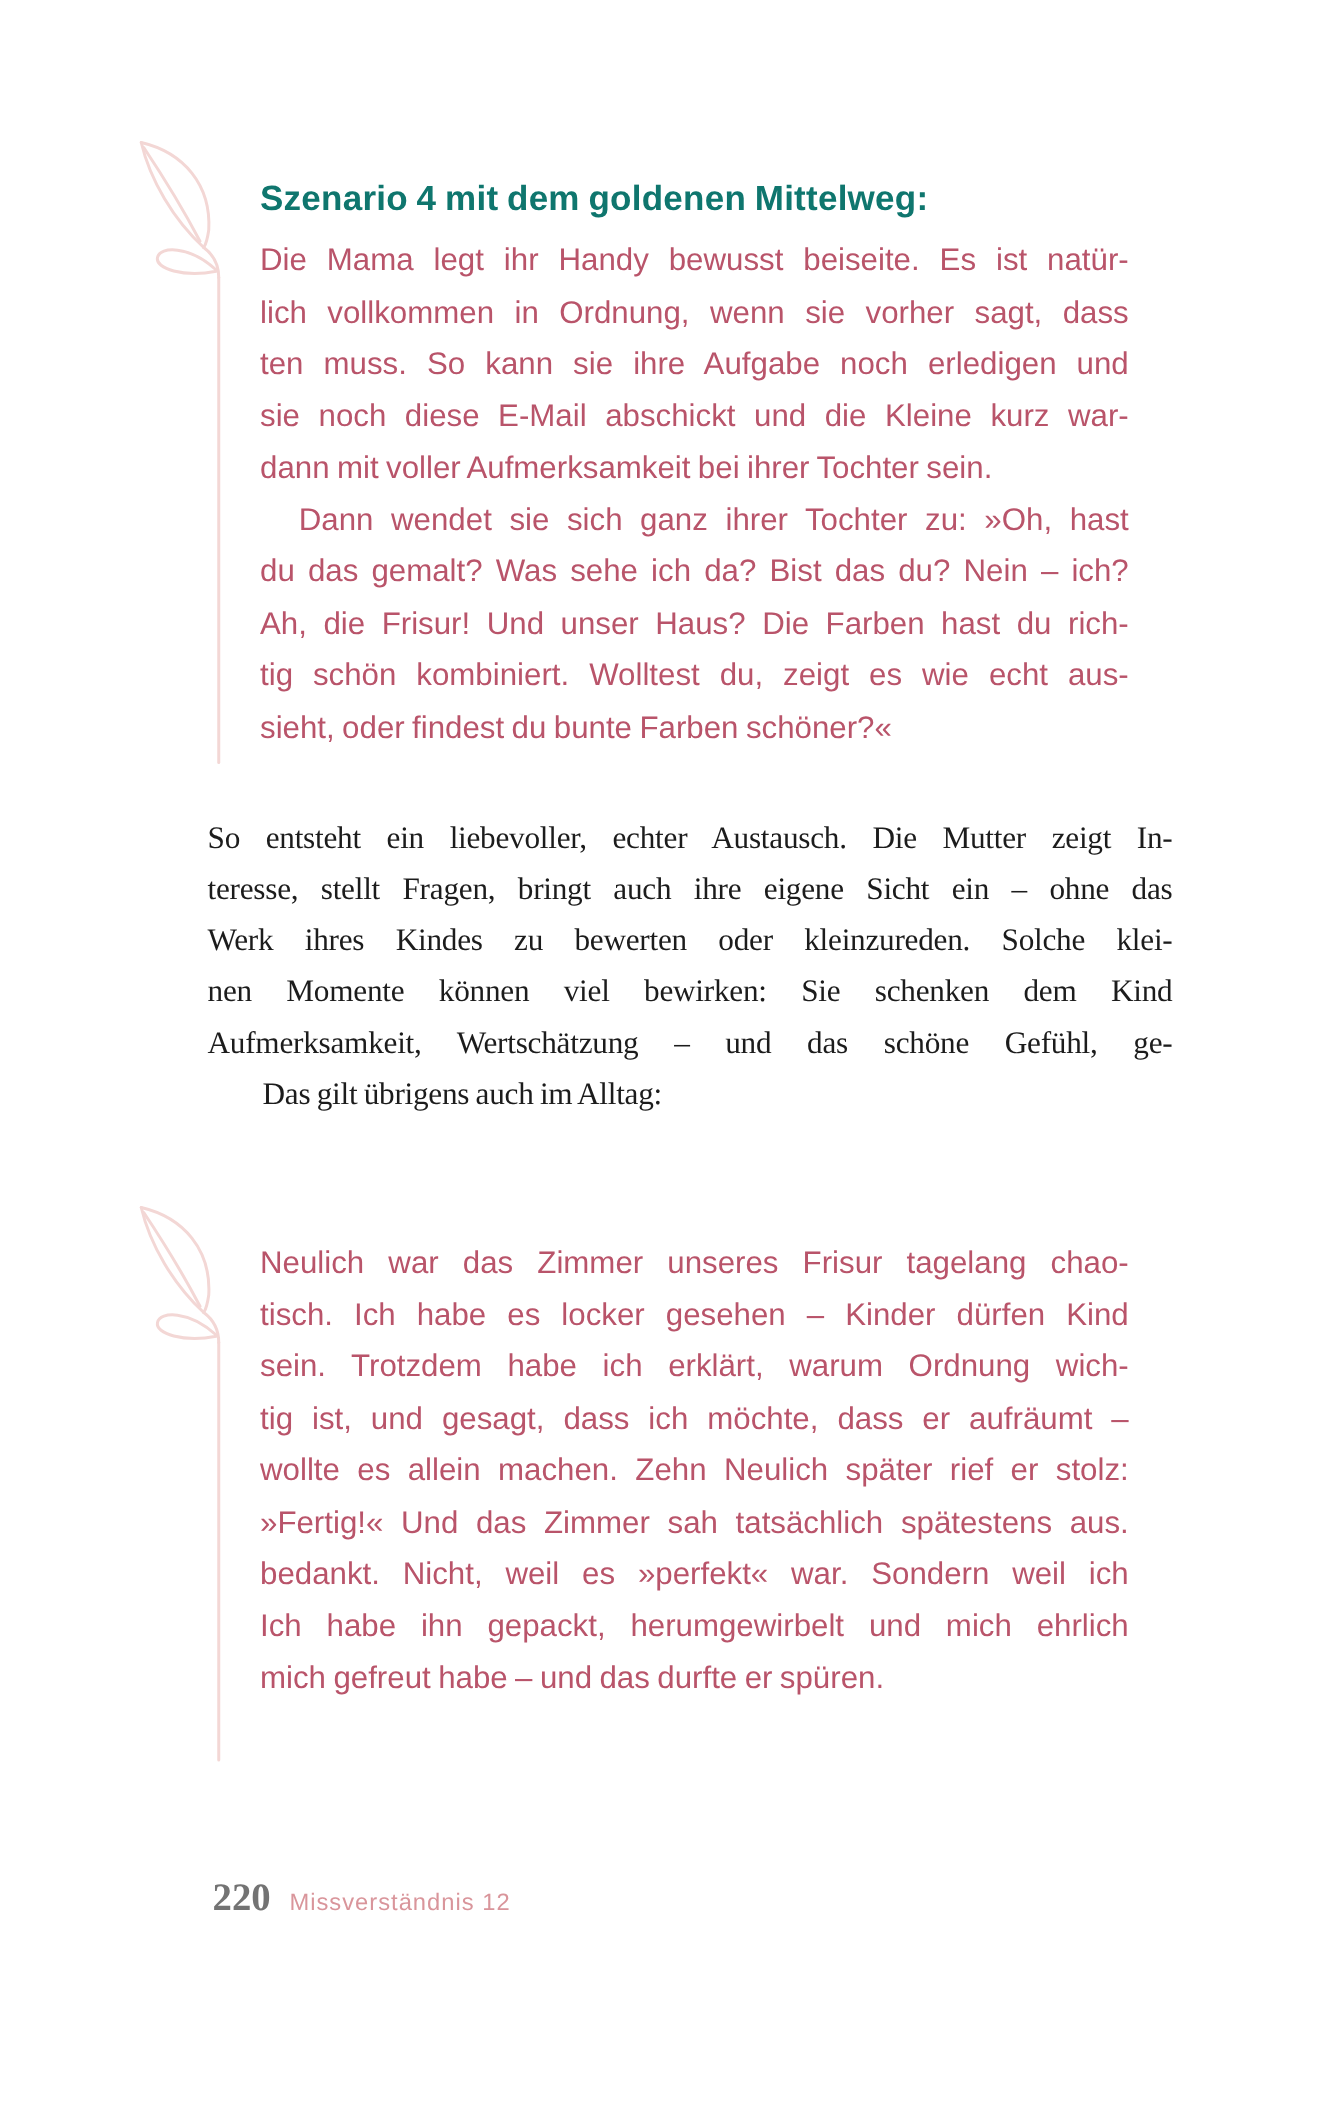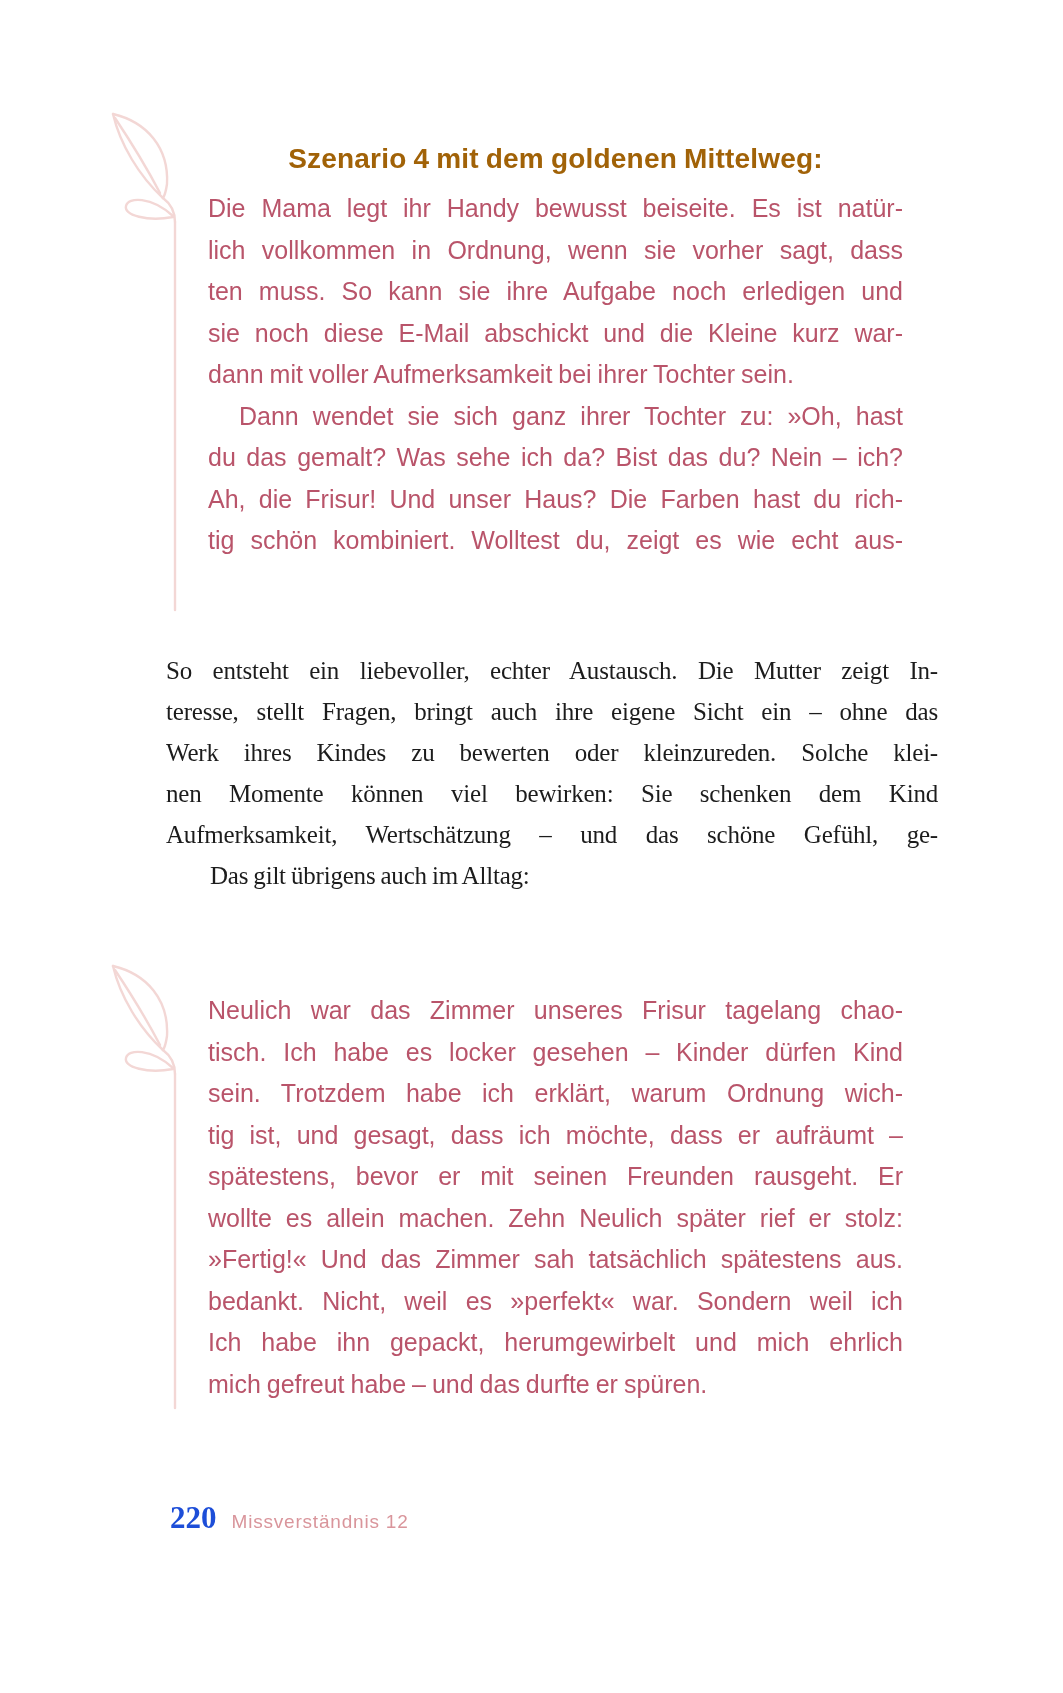--- a/index.html
+++ b/index.html
@@ -28,22 +28,21 @@
     line-height: 41.5px;
     word-spacing: -1px;
   }
   .quote-1 { top: 138px; }
   .quote-2 { top: 990px; }
 
   .quote-heading {
     font-weight: bold;
     font-size: 28px;
     line-height: 42px;
-    text-align: center;
-    color: #a16207;
+    color: #0f766e;
     letter-spacing: 0.2px;
     margin-bottom: 8px;
   }
 
   
   .bodytext {
     position: absolute;
     left: 166px;
     top: 650px;
     width: 772px;
@@ -67,21 +66,21 @@
     left: 170px;
     top: 1500px;
     display: flex;
     align-items: baseline;
     gap: 15px;
   }
   .page-number {
     font-family: "Liberation Serif", "DejaVu Serif", serif;
     font-weight: bold;
     font-size: 31px;
-    color: #1d4ed8;
+    color: #737373;
   }
   .running-title {
     font-family: "Liberation Sans", "DejaVu Sans", sans-serif;
     font-size: 19px;
     letter-spacing: 0.8px;
     color: #d9959b;
   }
 </style>
 </head>
 <body>
@@ -115,38 +114,38 @@
     <div>
         <div class="tline just">Die Mama legt ihr Handy bewusst beiseite. Es ist natür-</div>
         <div class="tline just">lich vollkommen in Ordnung, wenn sie vorher sagt, dass</div>
         <div class="tline just">ten muss. So kann sie ihre Aufgabe noch erledigen und</div>
         <div class="tline just">sie noch diese E-Mail abschickt und die Kleine kurz war-</div>
         <div class="tline">dann mit voller Aufmerksamkeit bei ihrer Tochter sein.</div>
         <div class="tline just ind">Dann wendet sie sich ganz ihrer Tochter zu: »Oh, hast</div>
         <div class="tline just">du das gemalt? Was sehe ich da? Bist das du? Nein – ich?</div>
         <div class="tline just">Ah, die Frisur! Und unser Haus? Die Farben hast du rich-</div>
         <div class="tline just">tig schön kombiniert. Wolltest du, zeigt es wie echt aus-</div>
+        <div class="tline">sieht, oder findest du bunte Farben schöner?«</div>
       </div>
   </div>
 
   <div class="bodytext">
       <div class="tline just">So entsteht ein liebevoller, echter Austausch. Die Mutter zeigt In-</div>
       <div class="tline just">teresse, stellt Fragen, bringt auch ihre eigene Sicht ein – ohne das</div>
       <div class="tline just">Werk ihres Kindes zu bewerten oder kleinzureden. Solche klei-</div>
       <div class="tline just">nen Momente können viel bewirken: Sie schenken dem Kind</div>
       <div class="tline just">Aufmerksamkeit, Wertschätzung – und das schöne Gefühl, ge-</div>
       <div class="tline ind">Das gilt übrigens auch im Alltag:</div>
     </div>
 
   <div class="quote quote-2">
       <div class="tline just">Neulich war das Zimmer unseres Frisur tagelang chao-</div>
       <div class="tline just">tisch. Ich habe es locker gesehen – Kinder dürfen Kind</div>
       <div class="tline just">sein. Trotzdem habe ich erklärt, warum Ordnung wich-</div>
       <div class="tline just">tig ist, und gesagt, dass ich möchte, dass er aufräumt –</div>
-      <div class="tline just">spätestens, bevor er mit seinen Freunden rausgeht. Er</div>
       <div class="tline just">wollte es allein machen. Zehn Neulich später rief er stolz:</div>
       <div class="tline just">»Fertig!« Und das Zimmer sah tatsächlich spätestens aus.</div>
       <div class="tline just">bedankt. Nicht, weil es »perfekt« war. Sondern weil ich</div>
       <div class="tline just">Ich habe ihn gepackt, herumgewirbelt und mich ehrlich</div>
       <div class="tline">mich gefreut habe – und das durfte er spüren.</div>
     </div>
 
   <div class="footer">
     <span class="page-number">220</span>
     <span class="running-title">Missverständnis 12</span>

